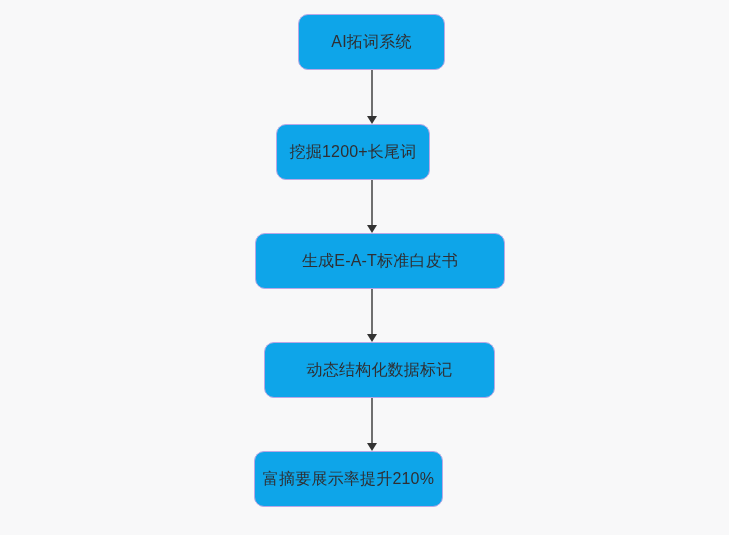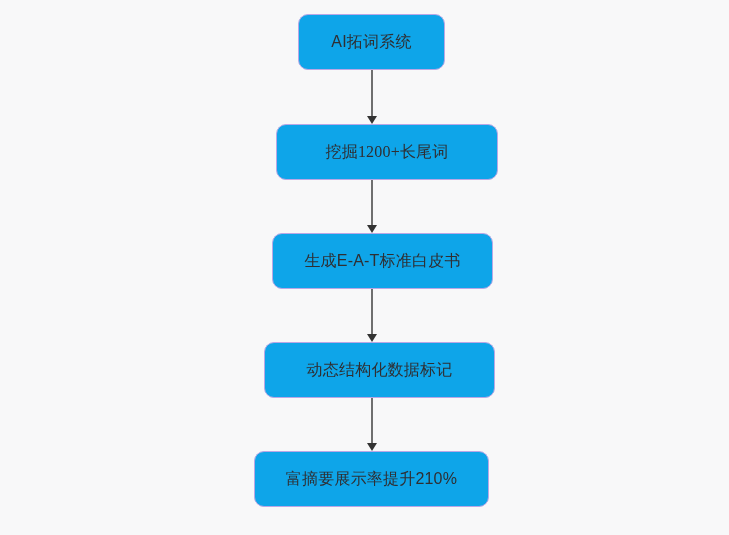--- a/index.html
+++ b/index.html
@@ -60,44 +60,44 @@
 
   <div class="node" style="left:298px; top:14px; width:147px; height:56px;">
     <span>AI拓词系统</span>
   </div>
 
   <div class="connector" style="left:366px; top:70px; height:54px;">
     <span class="stem"></span>
     <span class="head"></span>
   </div>
 
-  <div class="node" style="left:276px; top:124px; width:222px; height:56px;font-family:Liberation Serif, serif;">
+  <div class="node" style="left:276px; top:124px; width:154px; height:56px;">
     <span>挖掘1200+长尾词</span>
   </div>
 
   <div class="connector" style="left:366px; top:180px; height:53px;">
     <span class="stem"></span>
     <span class="head"></span>
   </div>
 
-  <div class="node" style="left:272px; top:233px; width:221px; height:56px;">
+  <div class="node" style="left:255px; top:233px; width:250px; height:56px;">
     <span>生成E-A-T标准白皮书</span>
   </div>
 
   <div class="connector" style="left:366px; top:289px; height:53px;">
     <span class="stem"></span>
     <span class="head"></span>
   </div>
 
   <div class="node" style="left:264px; top:342px; width:231px; height:56px;">
     <span>动态结构化数据标记</span>
   </div>
 
   <div class="connector" style="left:366px; top:398px; height:53px;">
     <span class="stem"></span>
     <span class="head"></span>
   </div>
 
-  <div class="node" style="left:254px; top:451px; width:235px; height:56px;">
+  <div class="node" style="left:254px; top:451px; width:189px; height:56px;">
     <span>富摘要展示率提升210%</span>
   </div>
 
 </div>
 
 </body></html>

